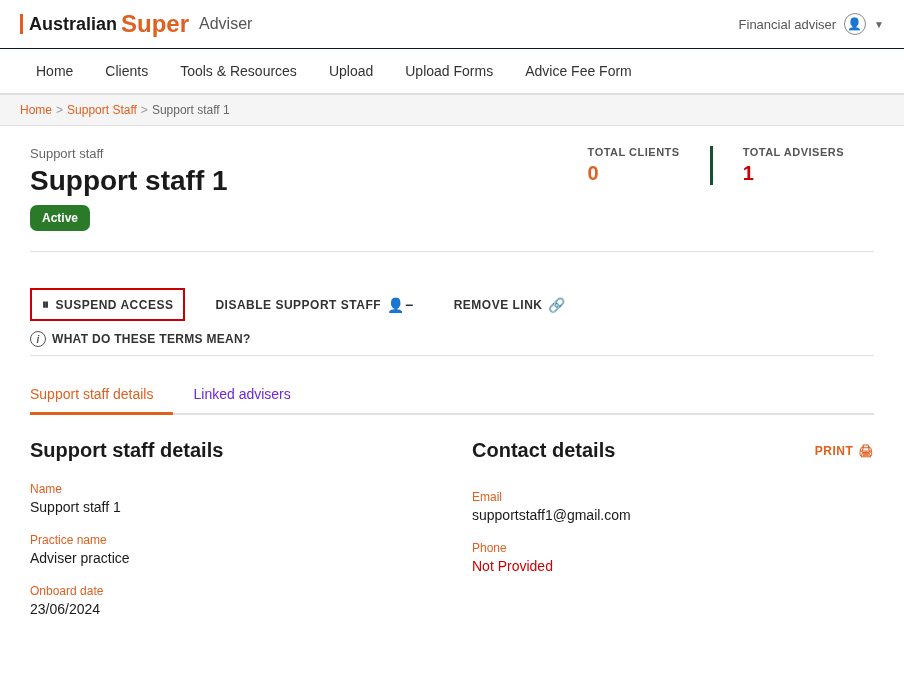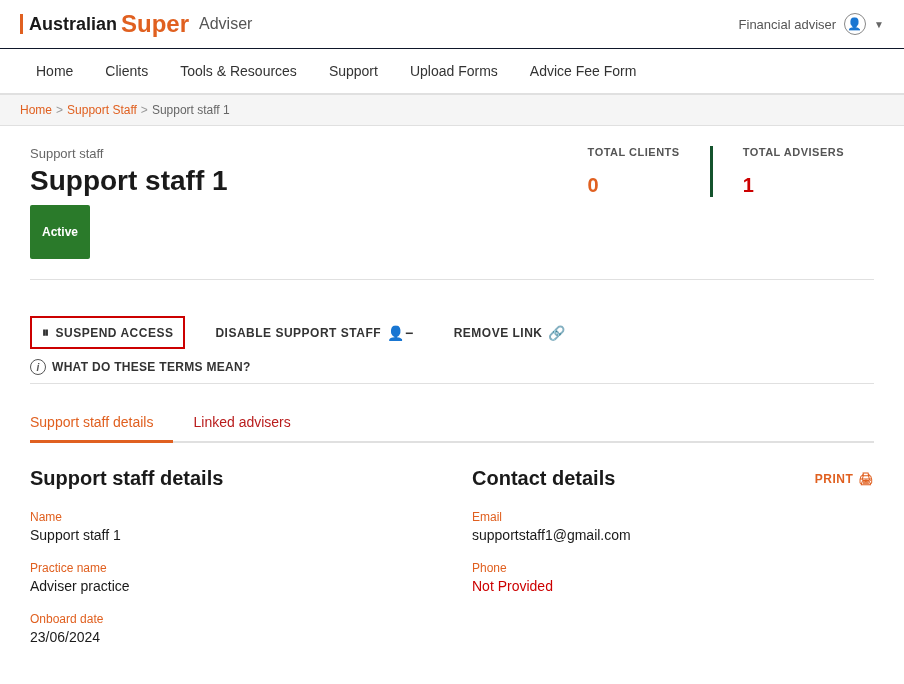--- a/index.html
+++ b/index.html
@@ -118,42 +118,42 @@
       font-weight: bold;
       color: #1a1a1a;
       margin-bottom: 8px;
     }
     .active-badge {
       display: inline-block;
       background: #2a7a2a;
       color: #fff;
       font-size: 12px;
       font-weight: bold;
-      padding: 20px 12px;
-      border-radius: 2px;
+      padding: 6px 12px;
+      border-radius: 7px;
     }
     .header-stats {
       display: flex;
       align-items: center;
       gap: 0;
     }
     .stat-block {
       padding: 0 30px;
       text-align: left;
     }
     .stat-block + .stat-block {
       border-left: 3px solid #14532d;
     }
     .stat-label {
       font-size: 11px;
       font-weight: bold;
       color: #555;
       letter-spacing: 0.5px;
       text-transform: uppercase;
-      margin-bottom: 16px;
+      margin-bottom: 4px;
     }
     .stat-value {
       font-size: 20px;
       font-weight: bold;
     }
     .stat-value.orange { color: #e06020; }
     .stat-value.red { color: #cc0000; }
 
     
     .actions-bar {
@@ -215,21 +215,21 @@
 
     
     .tabs-row {
       display: flex;
       border-bottom: 2px solid #e0e0e0;
       margin-bottom: 24px;
     }
     .tab {
       padding: 10px 20px 10px 0;
       font-size: 14px;
-      color: #b91c1c;
+      color: #6d28d9;
       cursor: pointer;
       margin-right: 20px;
       border-bottom: 3px solid transparent;
       margin-bottom: -2px;
     }
     .tab.active {
       color: #e06020;
       border-bottom: 3px solid #e06020;
     }
 
@@ -242,21 +242,21 @@
     .details-col h2 {
       font-size: 20px;
       font-weight: bold;
       color: #1a1a1a;
       margin-bottom: 20px;
     }
     .contact-header {
       display: flex;
       align-items: center;
       justify-content: space-between;
-      margin-bottom: 20px;
+      margin-bottom: 28px;
     }
     .contact-header h2 {
       margin-bottom: 0;
     }
     .print-btn {
       display: flex;
       align-items: center;
       gap: 5px;
       font-size: 12px;
       font-weight: bold;
@@ -309,21 +309,21 @@
     <span>Financial adviser</span>
     <div class="user-icon">👤</div>
     <span class="chevron-down">▼</span>
   </div>
 </div>
 
 <nav class="nav-bar">
   <a class="nav-item">Home</a>
   <a class="nav-item">Clients</a>
   <a class="nav-item">Tools &amp; Resources</a>
-  <a class="nav-item">Support</a>
+  <a class="nav-item">Upload</a>
   <a class="nav-item">Upload Forms</a>
   <a class="nav-item">Advice Fee Form</a>
 </nav>
 
 <div class="breadcrumb">
   <a href="#">Home</a>
   <span class="breadcrumb-sep">&gt;</span>
   <a href="#">Support Staff</a>
   <span class="breadcrumb-sep">&gt;</span>
   <span>Support staff 1</span>

